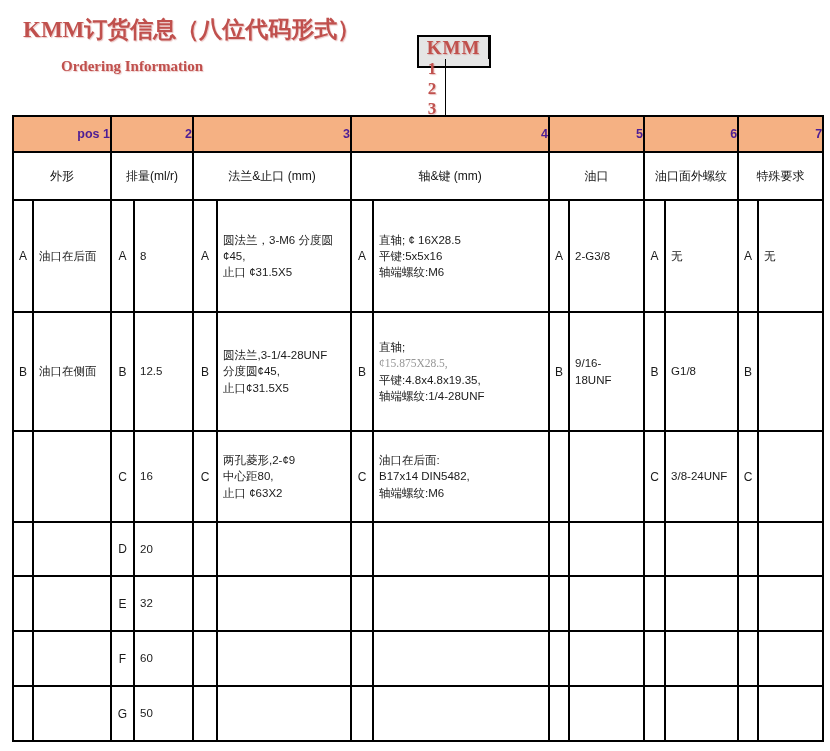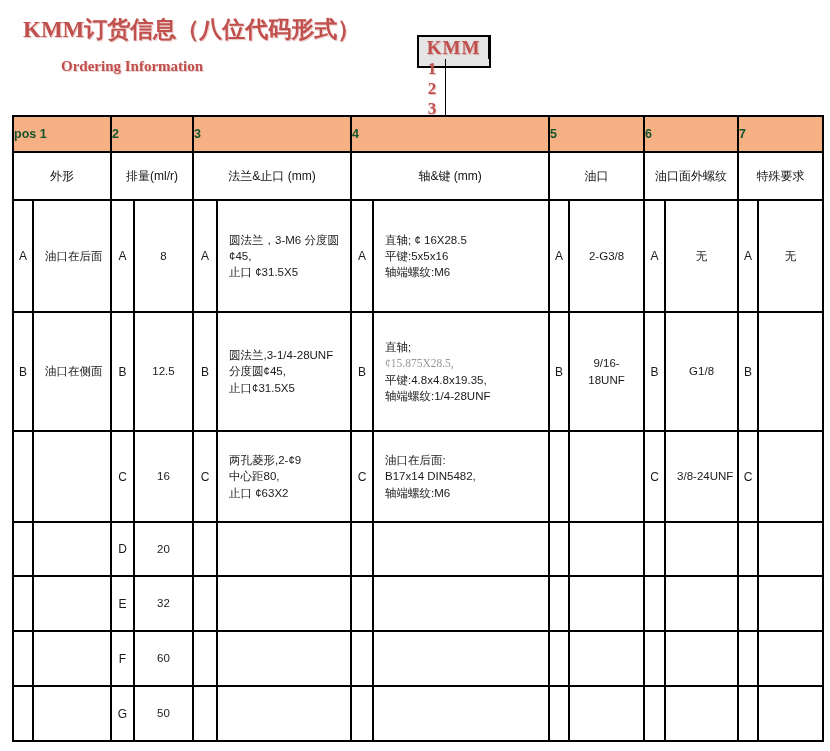--- a/index.html
+++ b/index.html
@@ -73,22 +73,22 @@
   table.ordering th, table.ordering td{
     border:2px solid var(--grid);
     vertical-align:middle;
     overflow:hidden;
   }
   tr.pos-row{height:36px;}
   tr.pos-row th{
     background:var(--header-bg);
     font-size:12.5px;
     font-weight:bold;
-    text-align:left;
-    color:#14532d;
+    text-align:right;
+    color:#4c1d95;
   }
   tr.label-row{height:48px;}
   tr.label-row th{
     background:#fff;
     font-weight:normal;
     font-size:12px;
     text-align:center;
     color:#111;
   }
   tbody tr:nth-child(1){height:112px;}
@@ -99,23 +99,23 @@
   tbody tr:nth-child(6){height:55px;}
   tbody tr:nth-child(7){height:55px;}
   td.code-cell{
     text-align:center;
     font-size:12px;
     padding:0;
   }
   td.value-cell{
     font-size:11.5px;
     line-height:1.4;
-    padding:3px 11px;
-  }
-  td.value-cell.center{text-align:center;}
+    padding:3px 5px;
+  }
+  td.value-cell.center{text-align:left;}
   td.value-cell.left{text-align:left;}
   .cell-line{white-space:nowrap;}
 </style>
 </head>
 <body>
 
 <div class="page">
 
   <div class="page-title">KMM订货信息（八位代码形式）</div>
   <div class="page-subtitle">Ordering Information</div>

